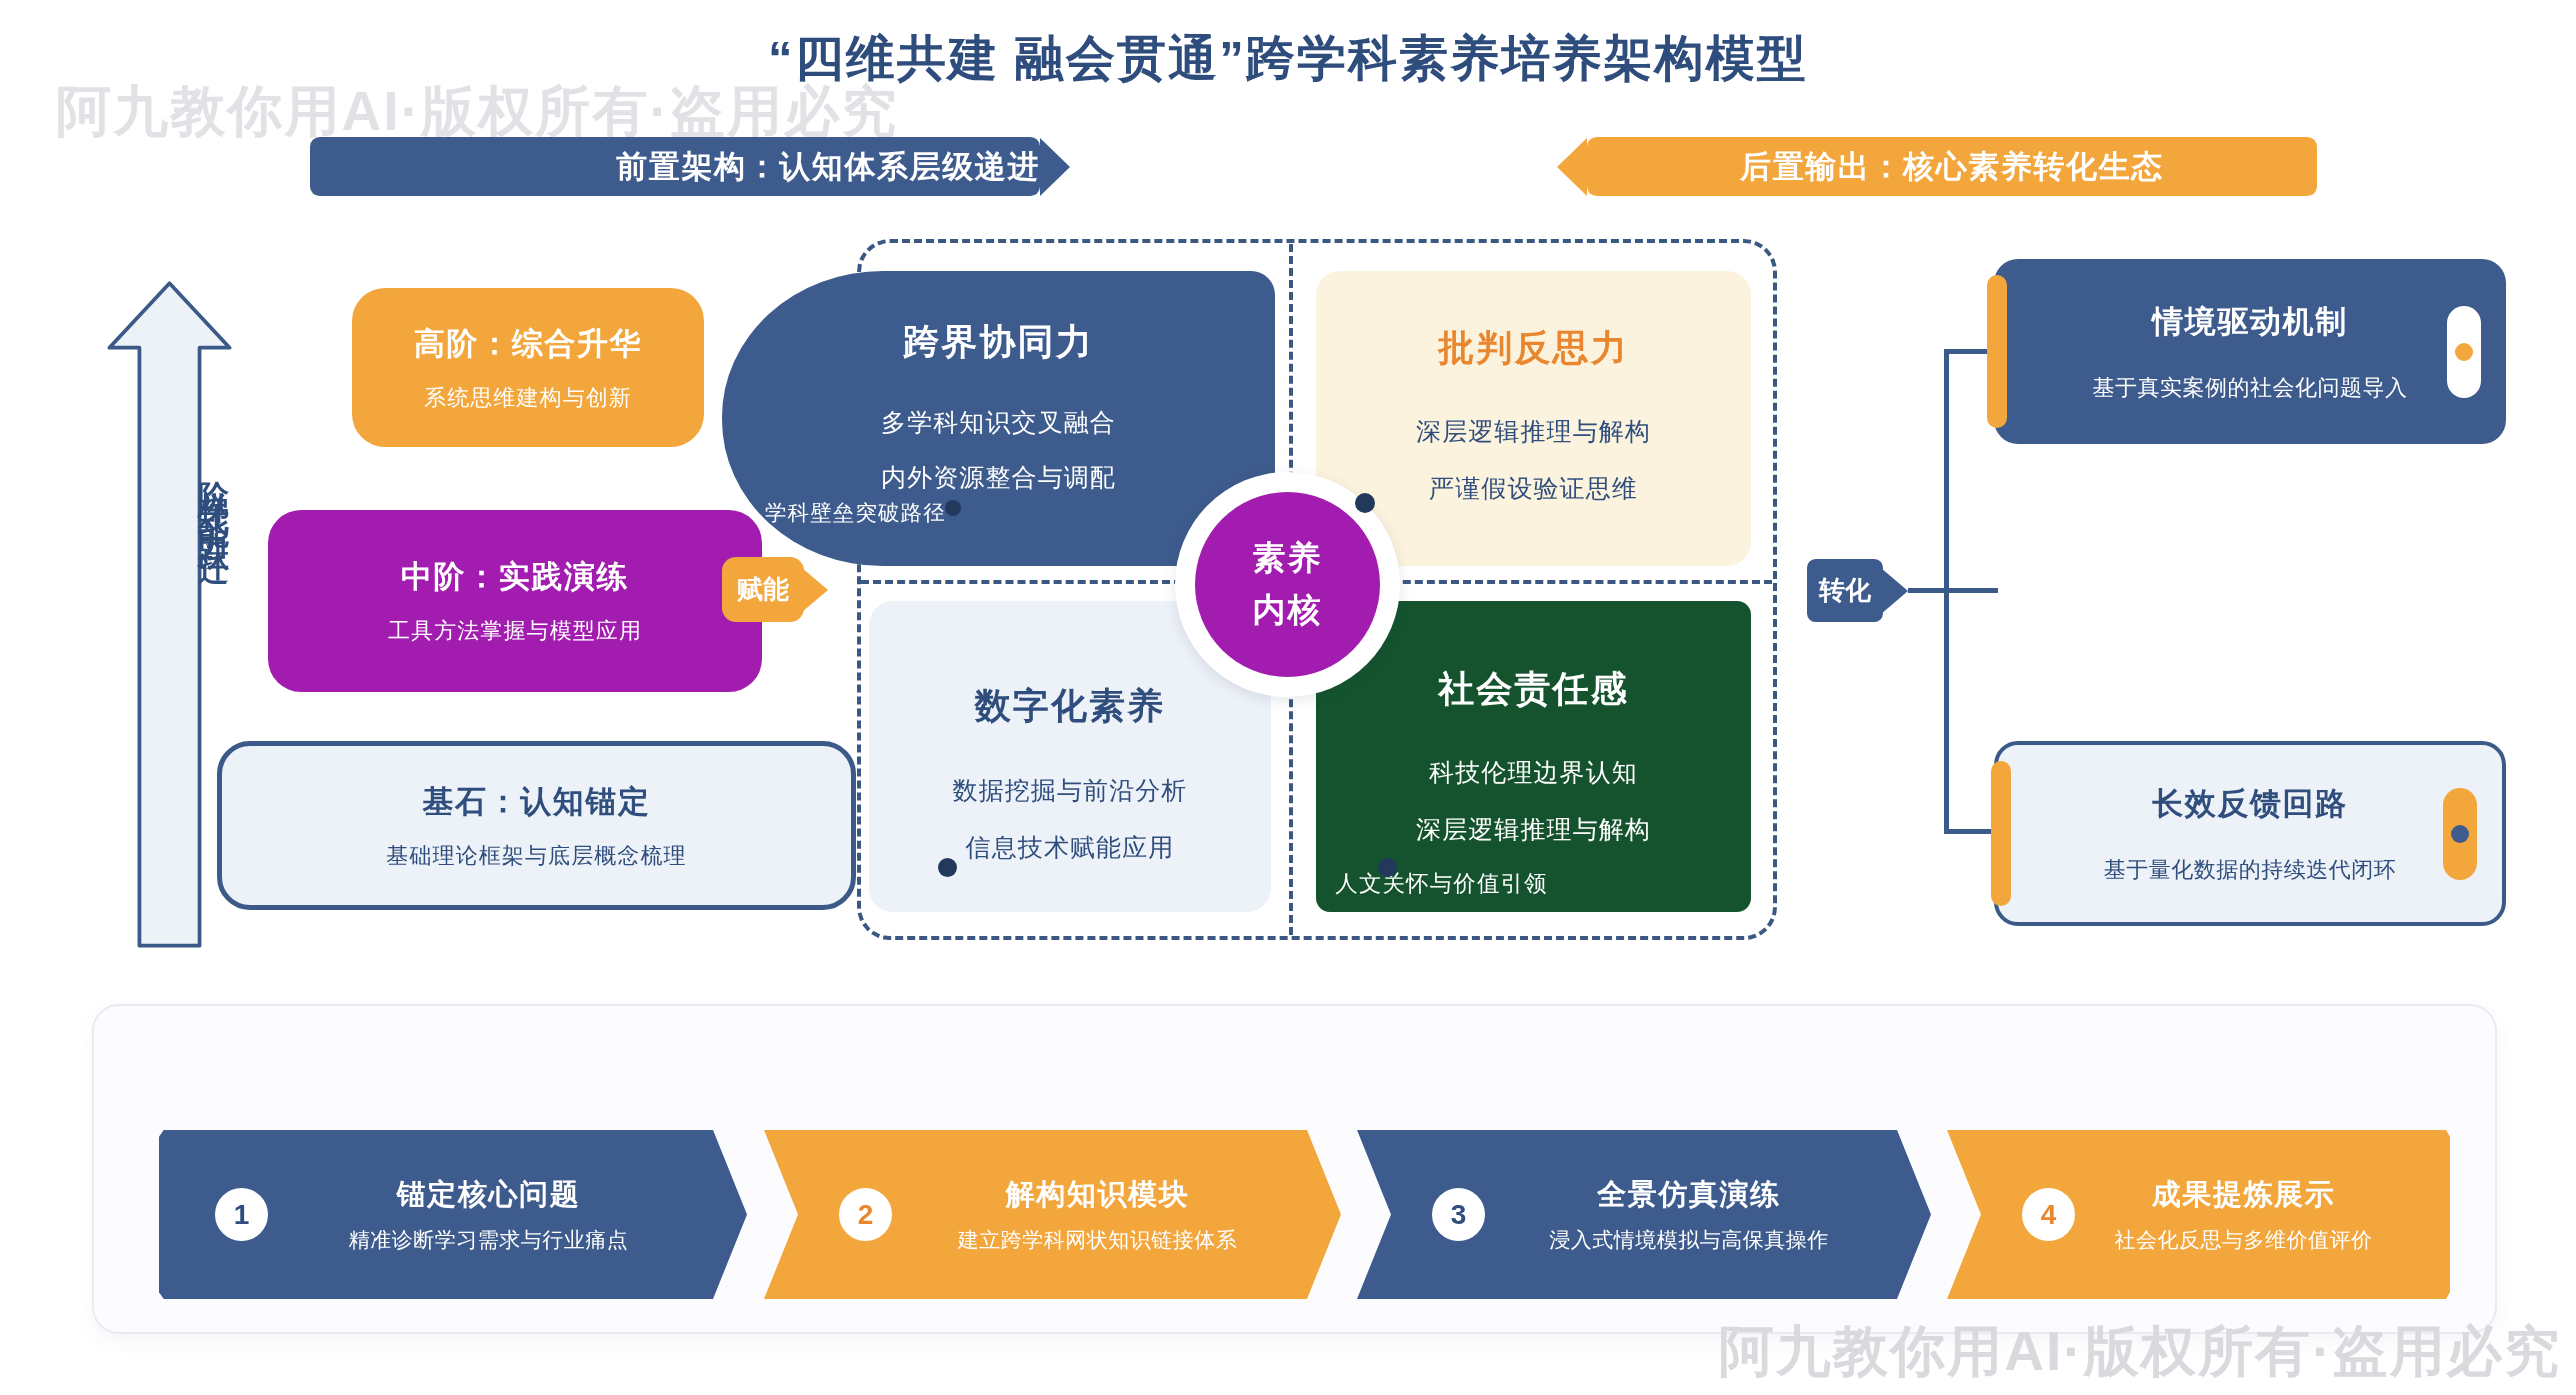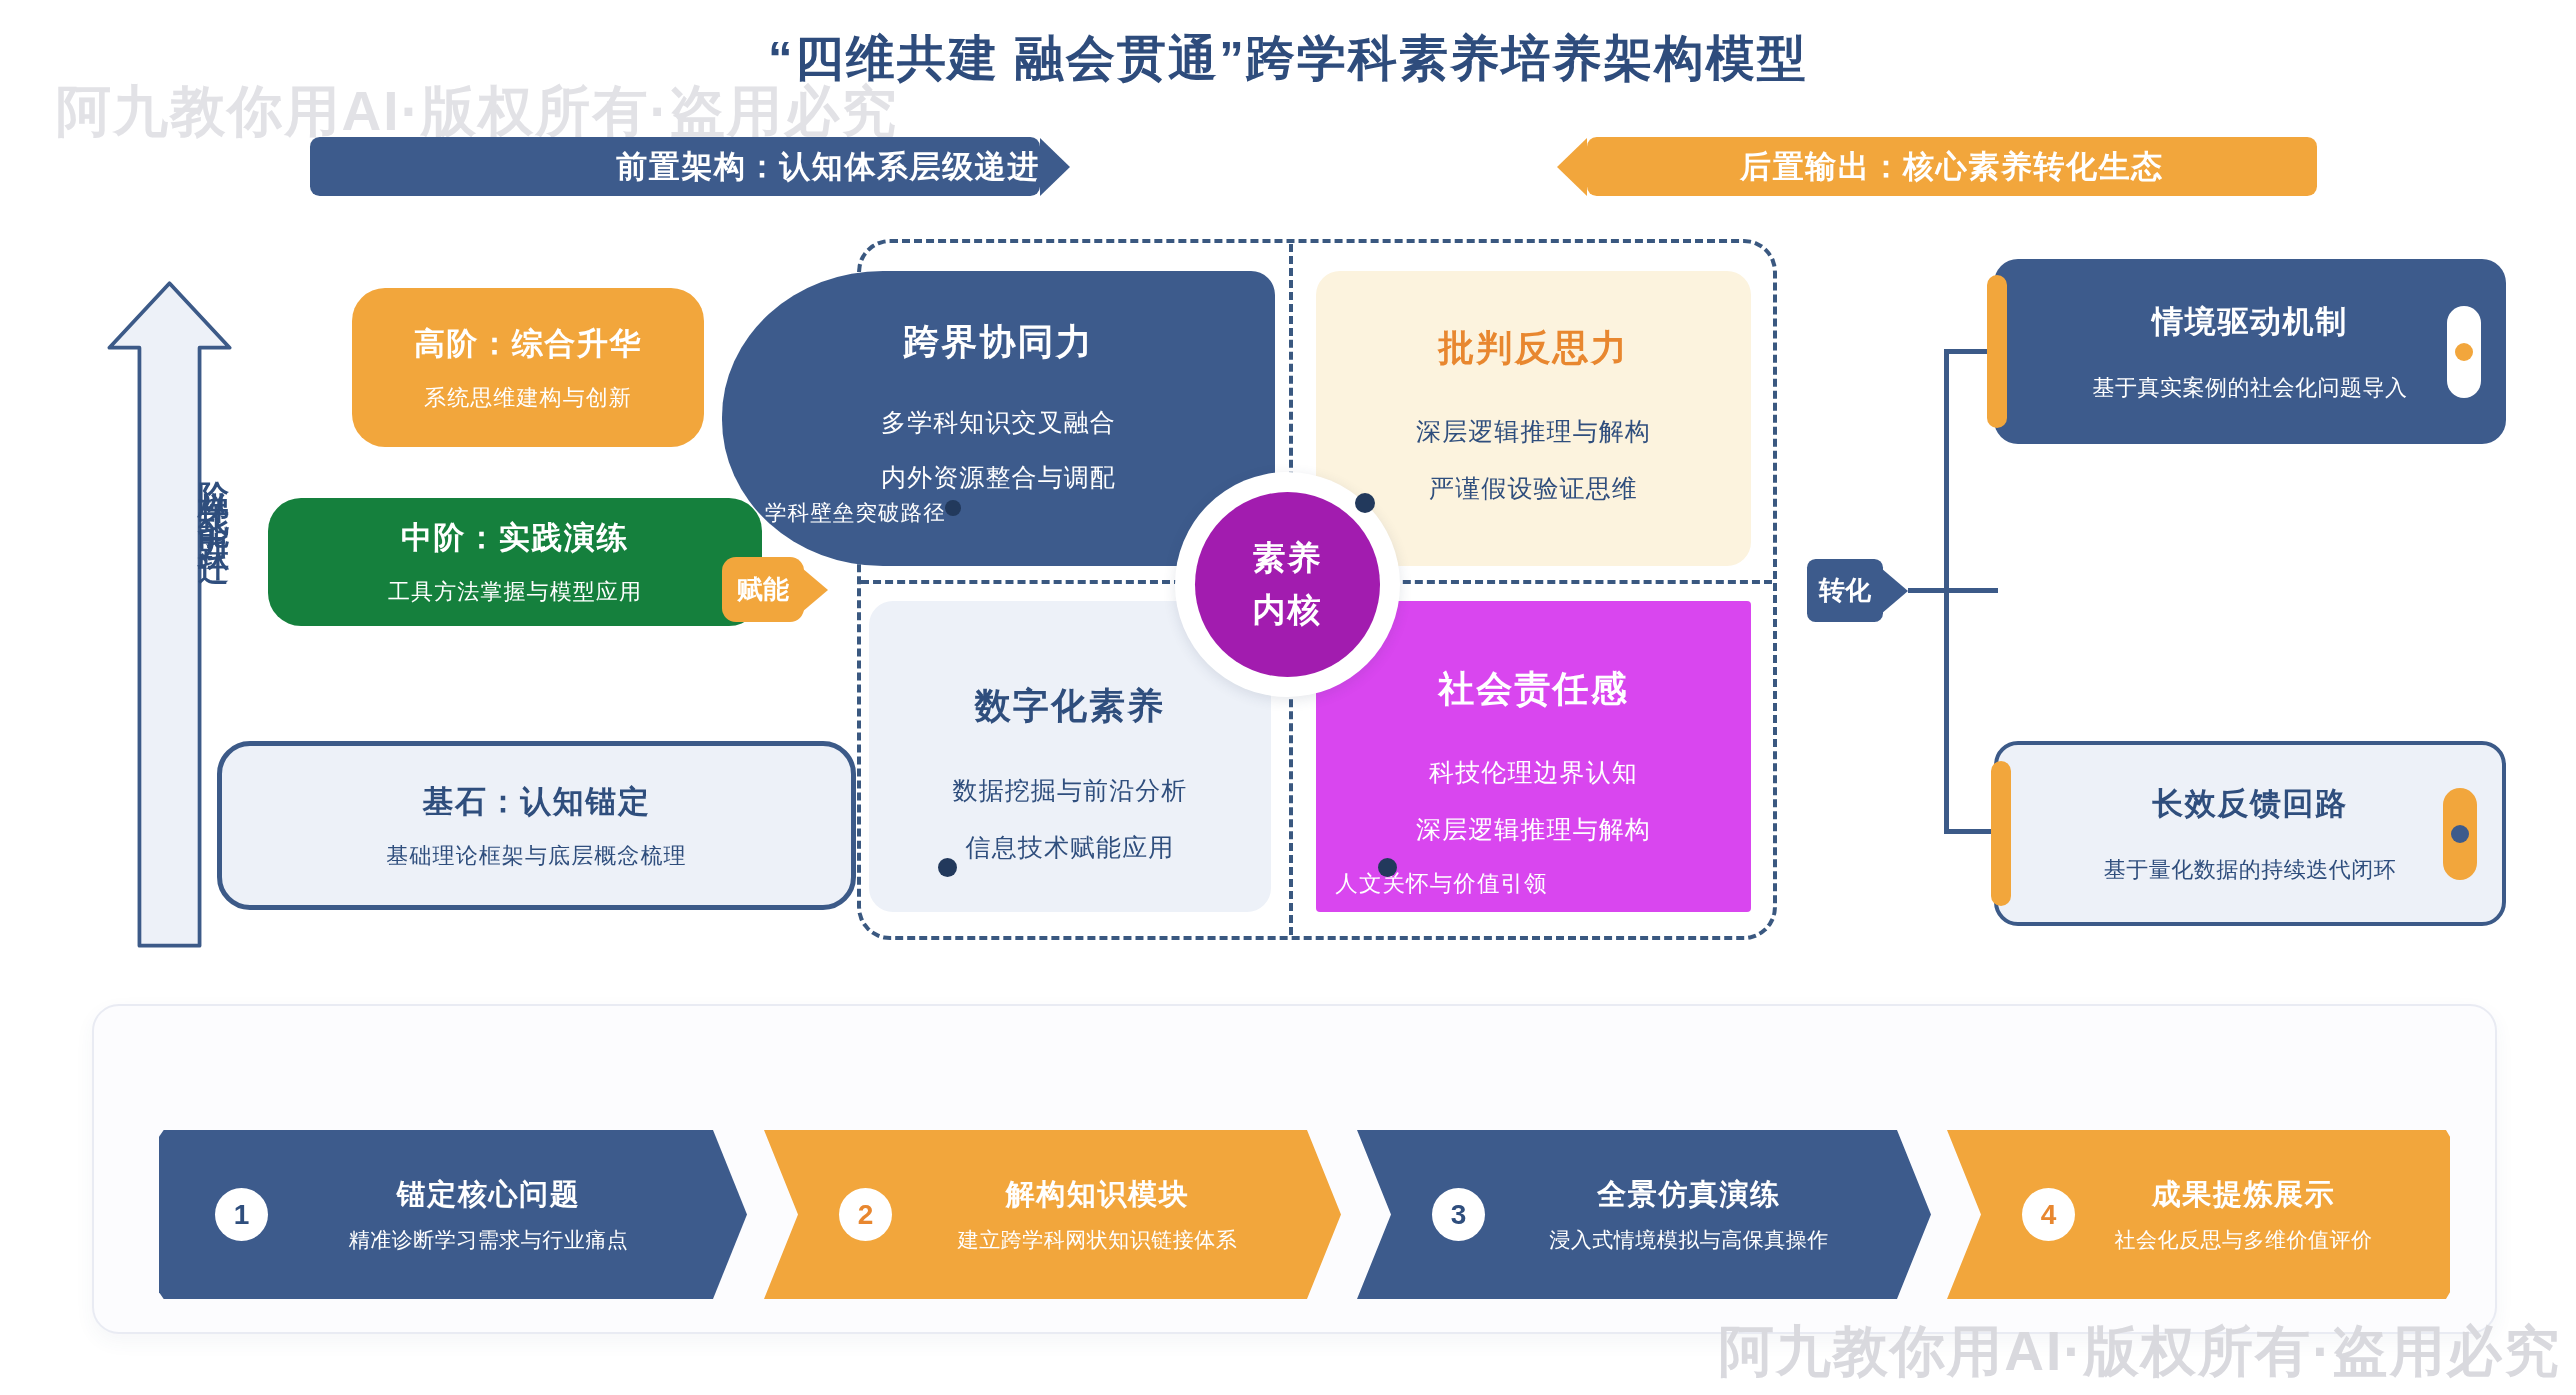--- a/index.html
+++ b/index.html
@@ -30,21 +30,21 @@
   .ladder-svg{left:105px;top:279px;z-index:2;}
   .ladder-label{left:105px;top:456px;width:129px;display:flex;justify-content:center;z-index:3;
         writing-mode:vertical-rl;text-orientation:upright;font-size:31px;font-weight:bold;
         color:#2f4e7d;letter-spacing:11.8px;}
 
   
   .lvl{display:flex;flex-direction:column;align-items:center;justify-content:center;gap:18px;z-index:2;}
   .lvl .t{font-size:31px;font-weight:bold;letter-spacing:1.6px;}
   .lvl .s{font-size:22px;letter-spacing:1.1px;}
   .lvl-high{left:352px;top:288px;width:352px;height:159px;background:#f2a63c;border-radius:33px;color:#fff;}
-  .lvl-mid{left:268px;top:498px;width:494px;height:128px;background:#15803d;border-radius:33px;color:#fff;}
+  .lvl-mid{left:268px;top:510px;width:494px;height:182px;background:#a21caf;border-radius:33px;color:#fff;}
   .lvl-base{left:217px;top:741px;width:639px;height:169px;background:#edf1f8;border:5.4px solid #3c5a88;
             border-radius:33px;color:#2f4e7d;box-sizing:border-box;}
 
   
   .tag-empower{left:722px;top:557px;width:82px;height:65px;background:#f2a63c;border-radius:14px;
         display:flex;align-items:center;justify-content:center;font-size:26px;font-weight:bold;color:#fff;z-index:4;}
   .tag-empower::after{content:"";position:absolute;left:97%;top:50%;transform:translateY(-50%);
         border-top:22.5px solid transparent;border-bottom:22.5px solid transparent;border-left:26px solid #f2a63c;}
 
   
@@ -61,21 +61,21 @@
         border-radius:161px 24px 24px 161px / 146px 24px 24px 146px;color:#fff;}
   .q-tl .qt{margin-top:47px;}
   .q-tl .ql1{margin-top:39px;} .q-tl .ql2{margin-top:21.5px;}
   .q-note-tl{position:absolute;left:43px;bottom:39px;font-size:21.5px;color:#fff;letter-spacing:1.1px;}
   .q-tr{left:1316px;top:271px;width:435px;height:295px;background:#fcf3de;border-radius:24px;}
   .q-tr .qt{margin-top:53px;color:#e8872f;}
   .q-tr .ql{color:#2f4e7d;} .q-tr .ql1{margin-top:42px;} .q-tr .ql2{margin-top:23.6px;}
   .q-bl{left:869px;top:601px;width:402px;height:311px;background:#edf1f8;border-radius:24px;}
   .q-bl .qt{margin-top:81px;color:#2f4e7d;}
   .q-bl .ql{color:#2f4e7d;} .q-bl .ql1{margin-top:43px;} .q-bl .ql2{margin-top:23.6px;}
-  .q-br{left:1316px;top:601px;width:435px;height:311px;background:#d946ef;border-radius:4px;color:#fff;}
+  .q-br{left:1316px;top:601px;width:435px;height:311px;background:#14532d;border-radius:14px;color:#fff;}
   .q-br .qt{margin-top:64px;}
   .q-br .ql1{margin-top:42px;} .q-br .ql2{margin-top:23.6px;}
   .q-note-br{position:absolute;left:19.3px;bottom:13px;font-size:22.5px;color:#fff;letter-spacing:1.1px;}
 
   
   .dot-navy{position:absolute;background:#22395c;border-radius:50%;z-index:6;}
 
   
   .core-ring{left:1175px;top:472px;width:225px;height:225px;background:#fff;border-radius:50%;
         display:flex;align-items:center;justify-content:center;z-index:5;box-shadow:0 3.2px 13px rgba(40,60,90,.12);}

